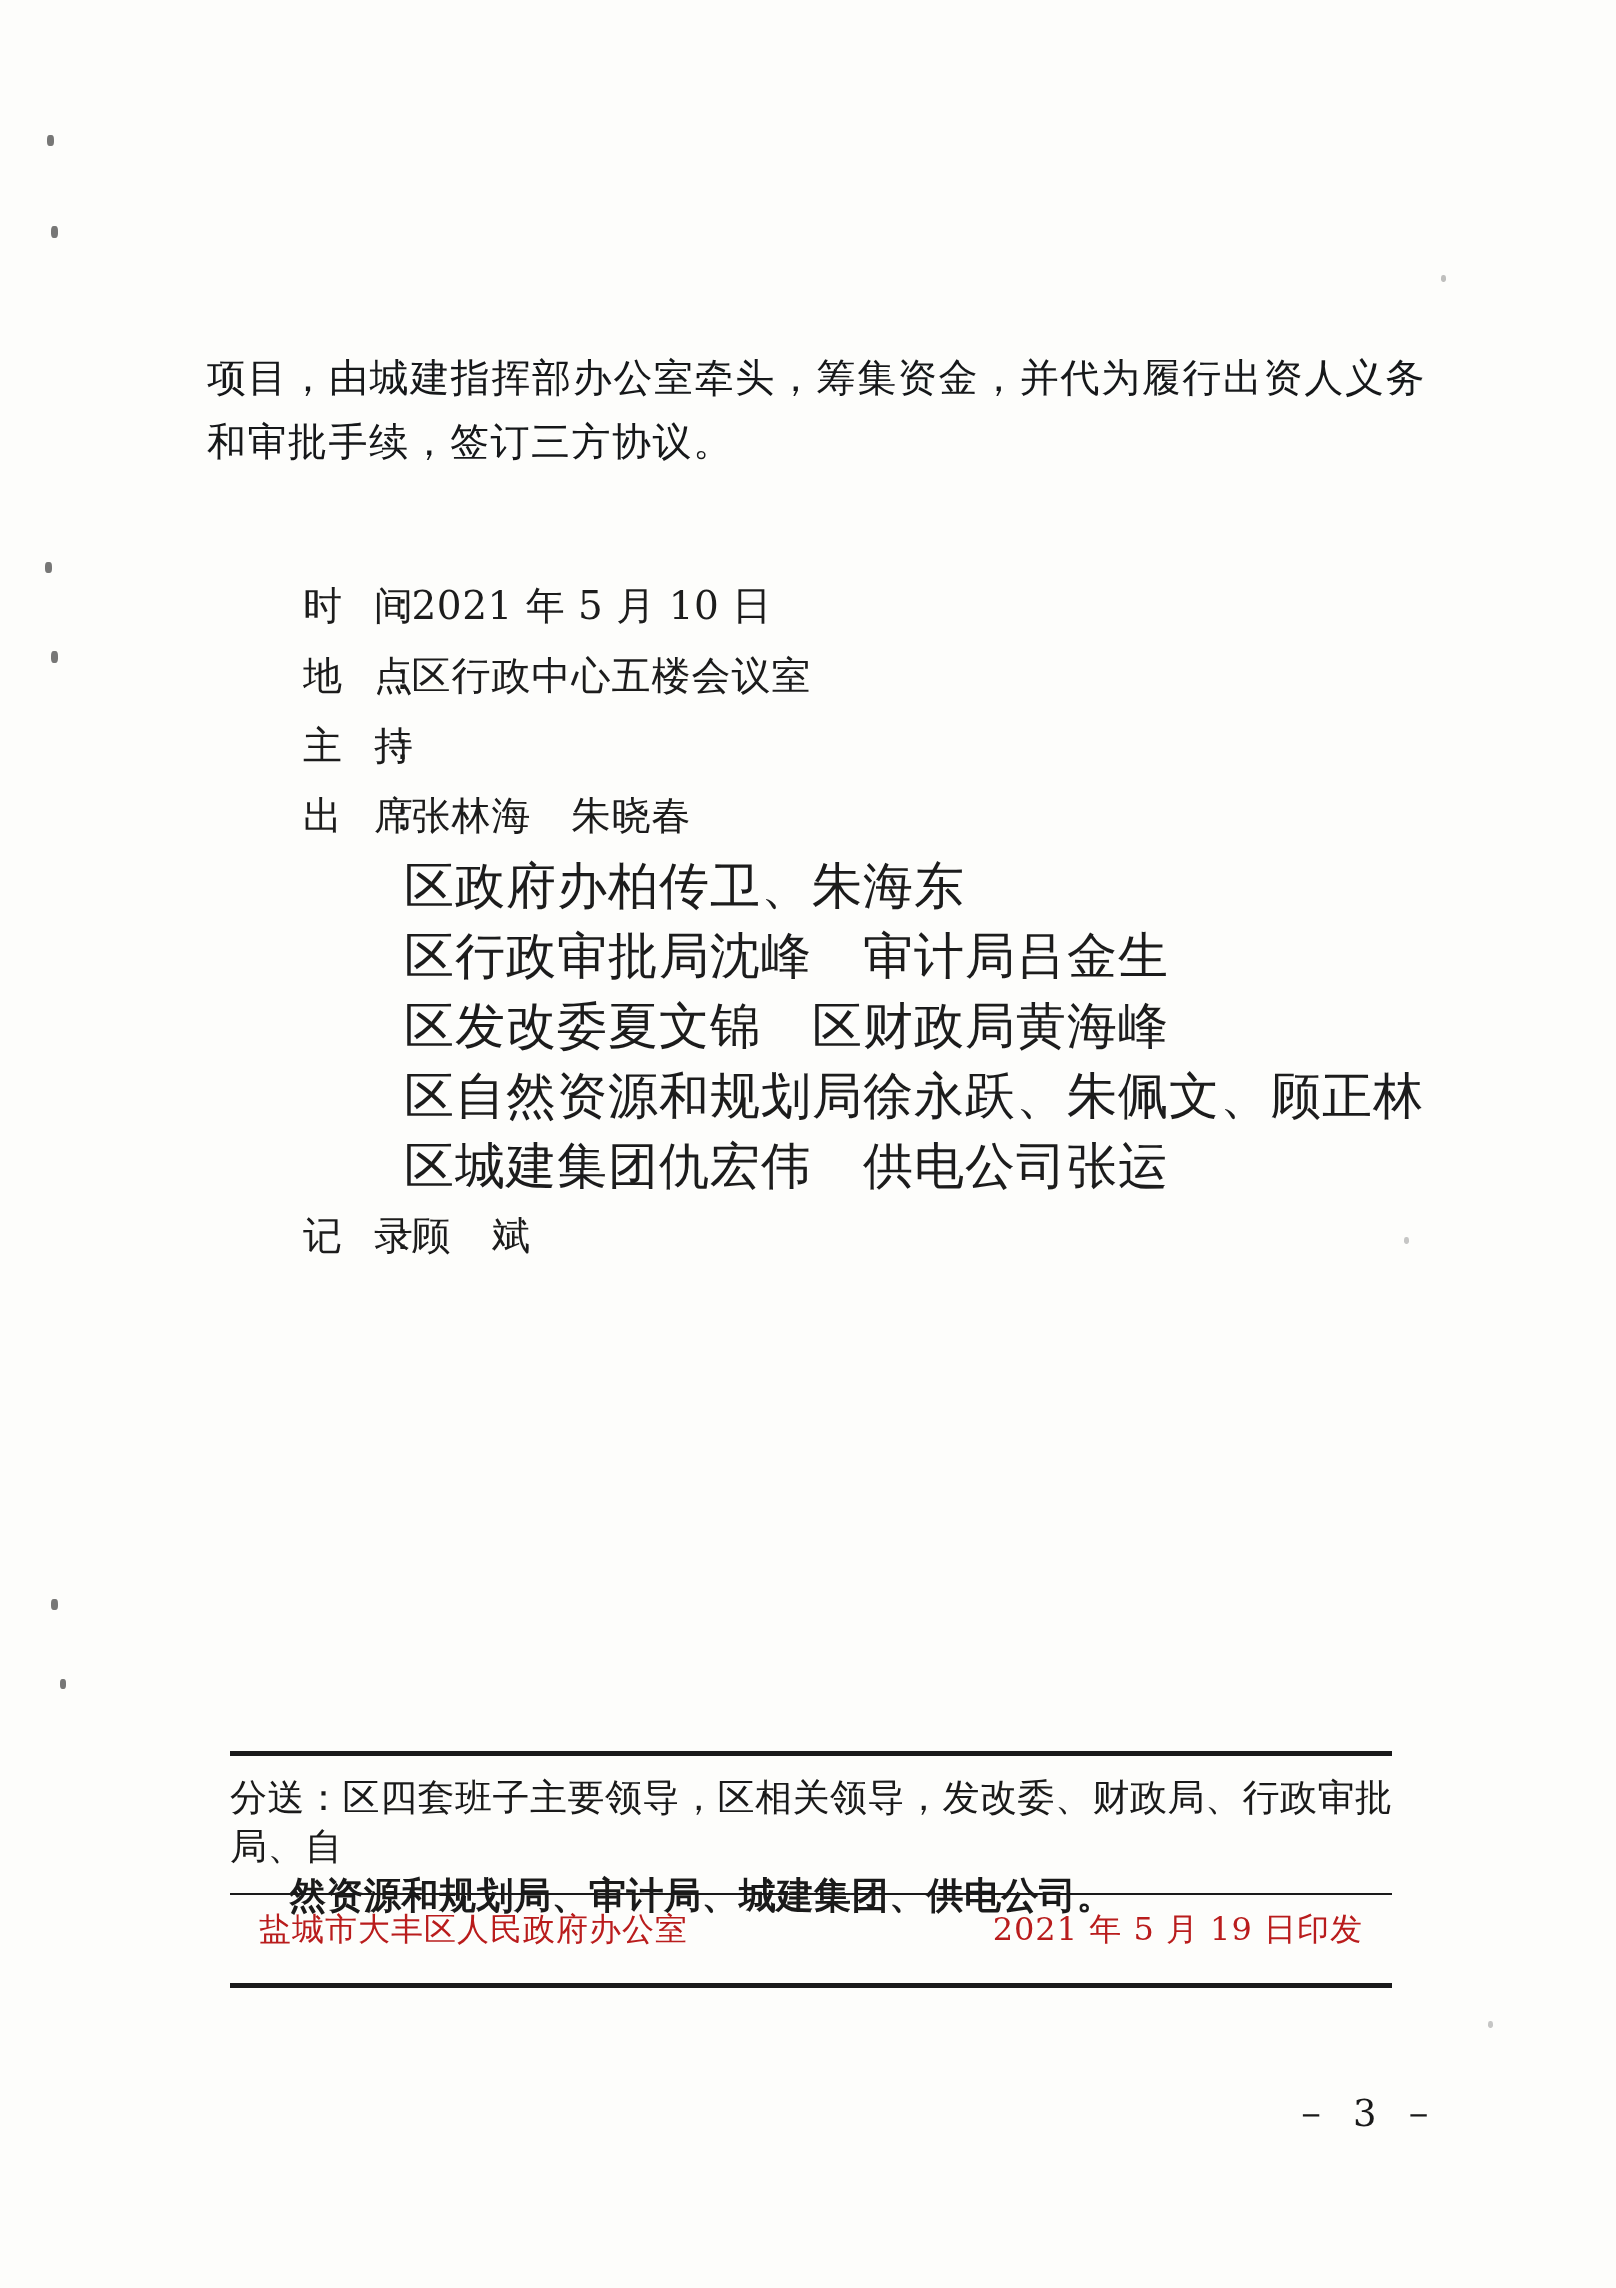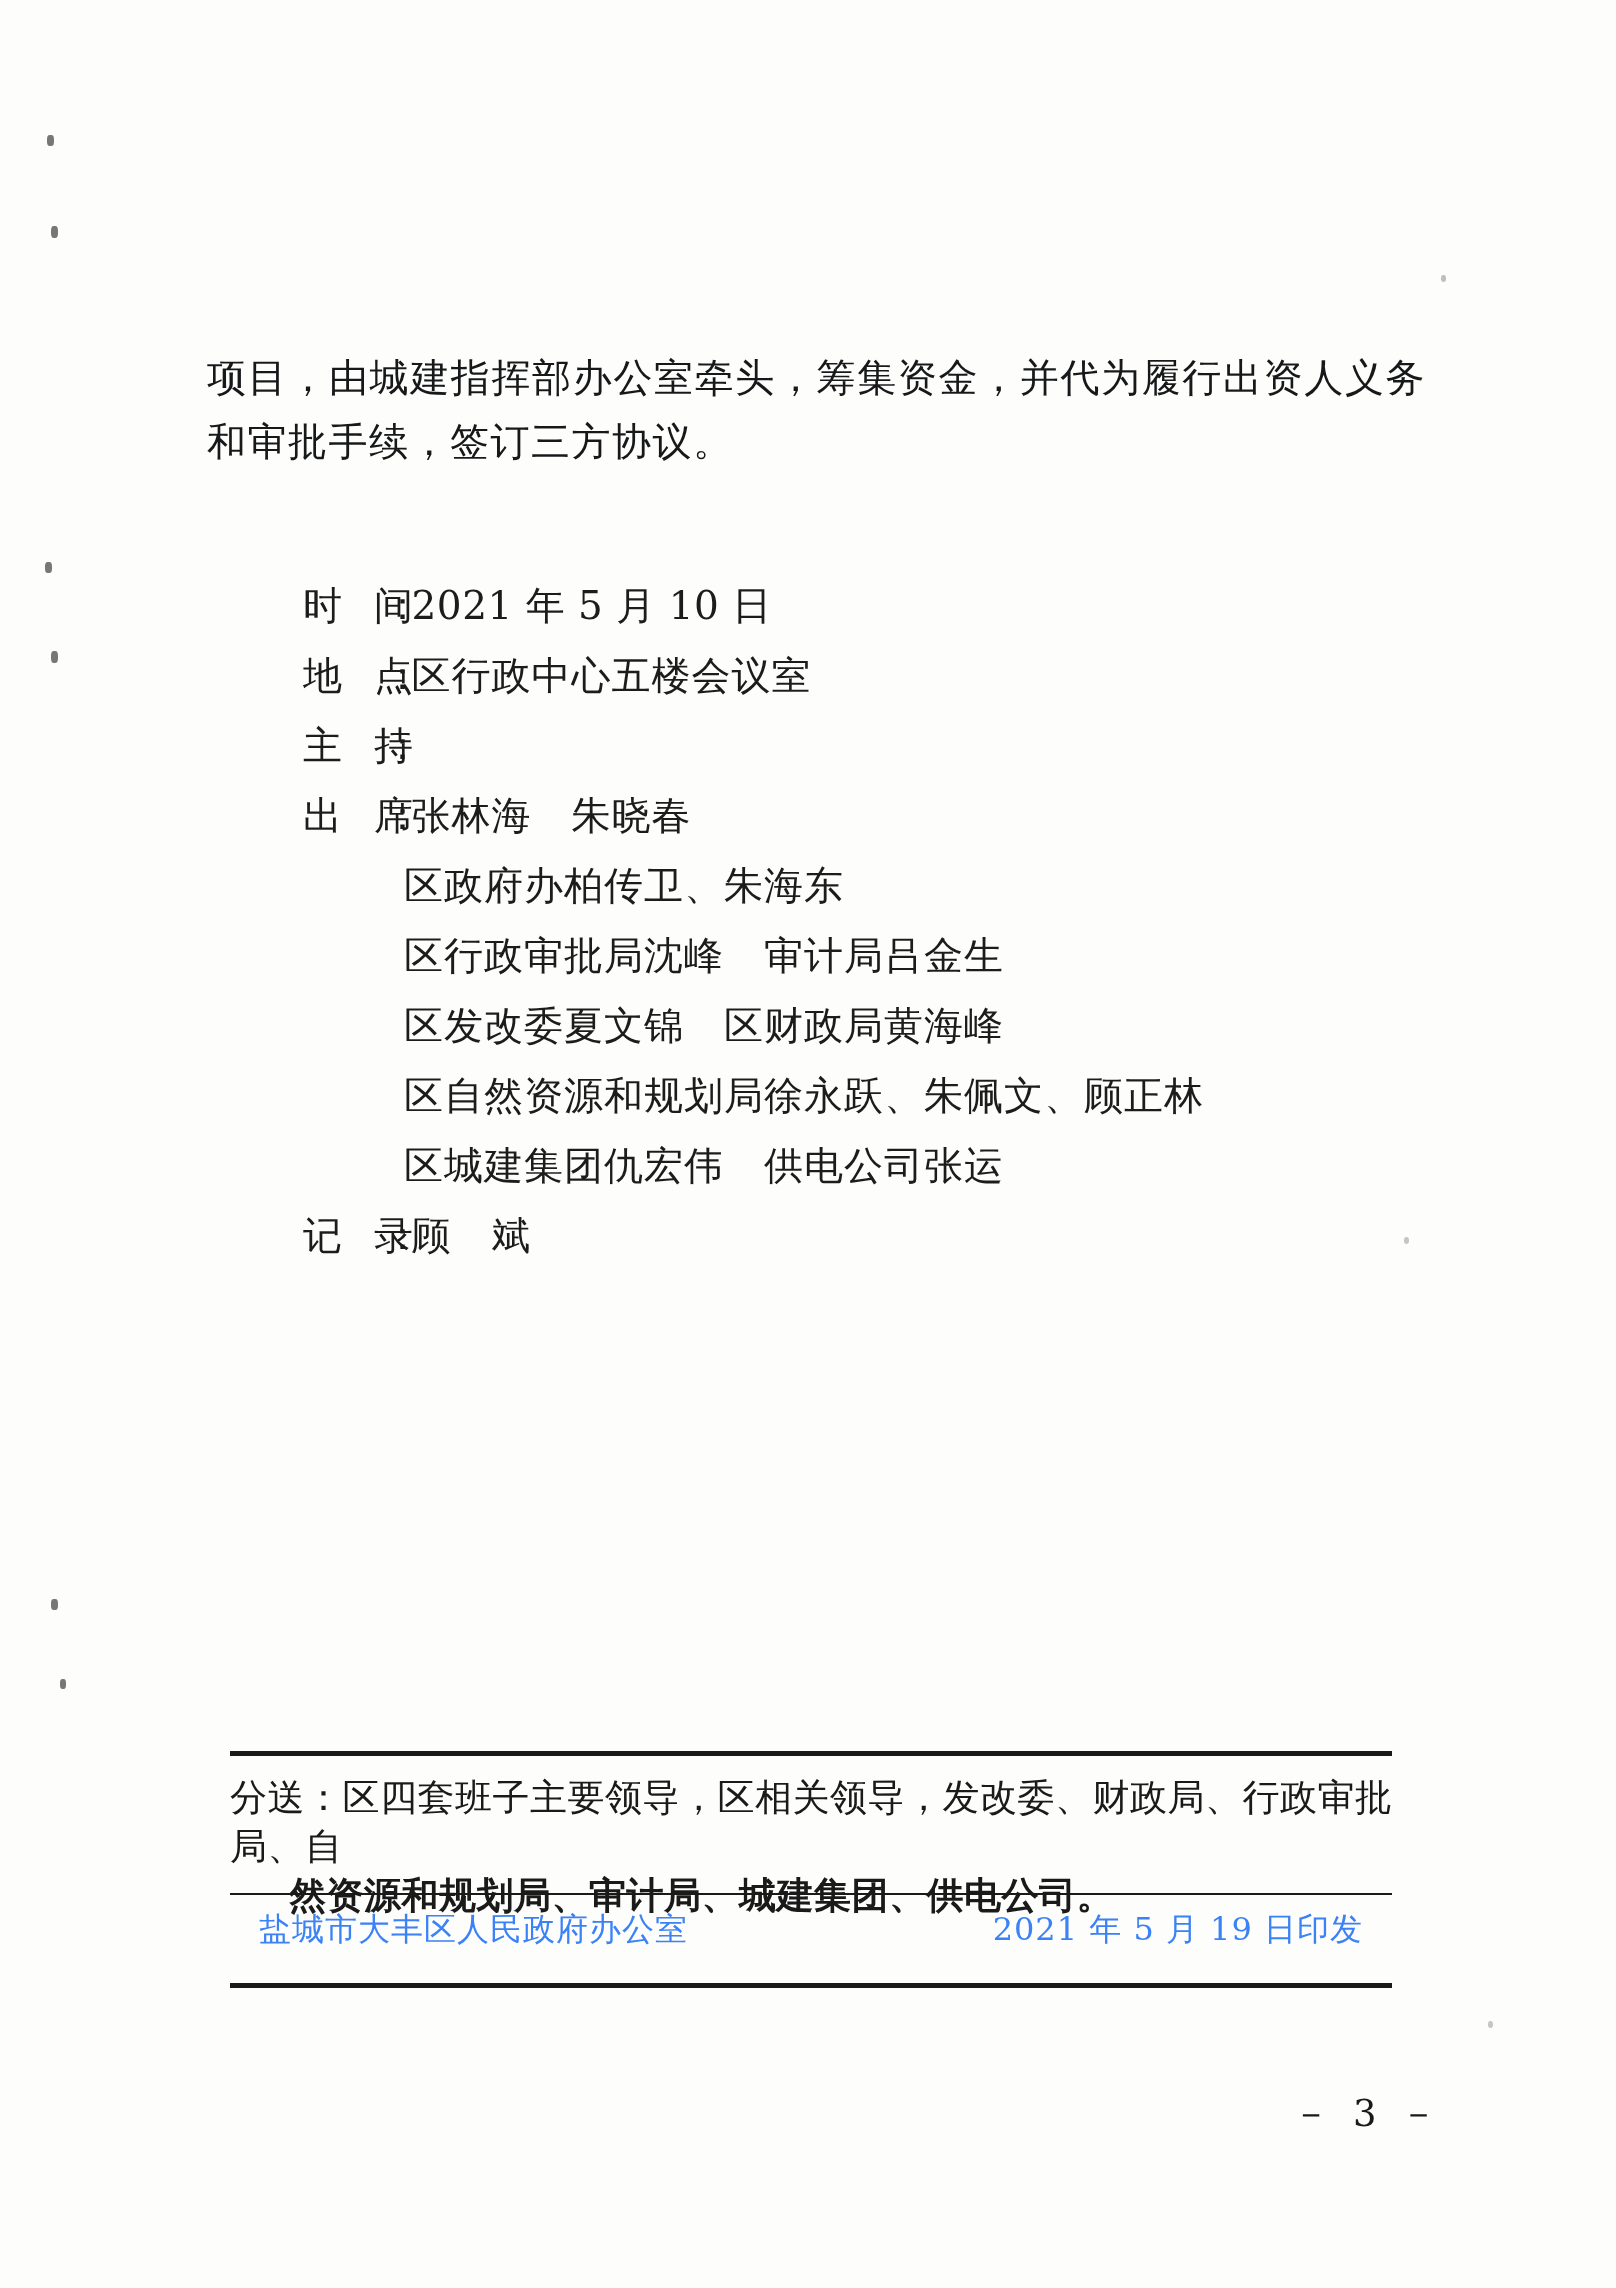--- a/index.html
+++ b/index.html
@@ -78,21 +78,21 @@
     white-space: pre;
     margin-left: 7px;
   }
   .meta-value.latin {
     font-family: "DejaVu Serif", "Liberation Serif", serif;
     letter-spacing: 0.5px;
   }
   .meta-sub {
     display: block;
     padding-left: 197px;
-    font-size: 39px;
+    font-size: 50px;
     line-height: 70px;
     letter-spacing: 1px;
     white-space: pre;
   }
 
   
   .rule {
     position: absolute;
     left: 230px;
     width: 1162px;
@@ -124,21 +124,21 @@
 
   .imprint {
     position: absolute;
     left: 230px;
     top: 1908px;
     width: 1162px;
     display: flex;
     justify-content: space-between;
     font-size: 32px;
     letter-spacing: 1px;
-    color: #3b82f6;
+    color: #b91c1c;
   }
   .imprint-left { padding-left: 29px; }
   .imprint-right { padding-right: 29px; }
 
   .page-number {
     position: absolute;
     left: 0;
     top: 2089px;
     width: 1443px;
     text-align: right;

